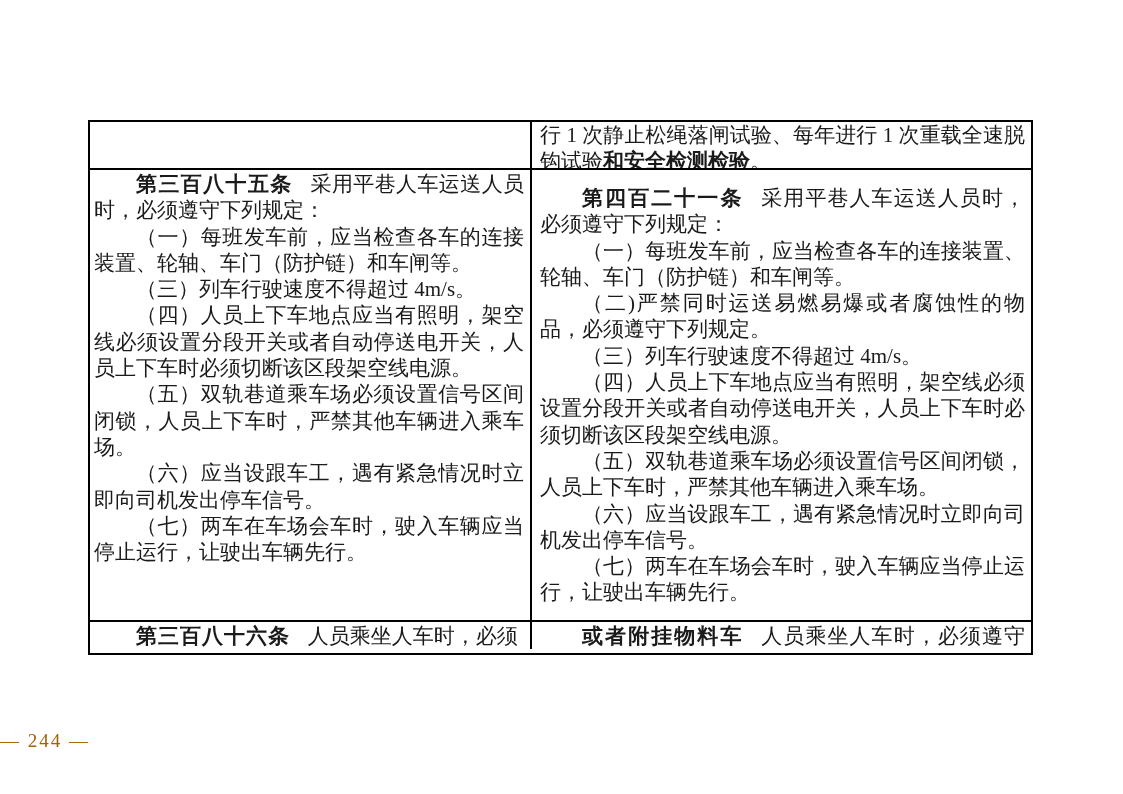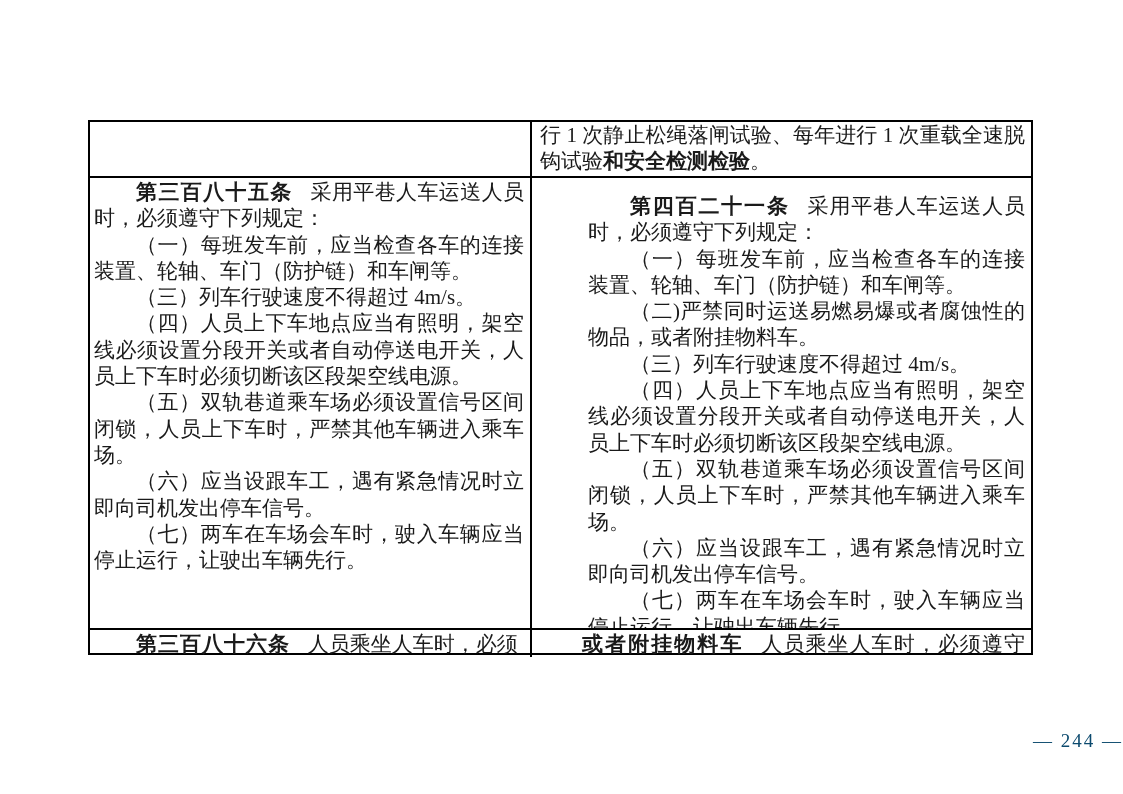--- a/index.html
+++ b/index.html
@@ -28,27 +28,26 @@
     height: 535px;
     box-sizing: border-box;
     border: 2px solid #000000;
     background: #ffffff;
   }
   .row {
     display: flex;
     box-sizing: border-box;
   }
   .row-top {
-    height: 56px;
+    height: 48px;
     border-bottom: 2px solid #000000;
   }
   .row-main {
     height: 452px;
     border-bottom: 2px solid #000000;
-    gap: 48px;
   }
   .row-bottom {
     height: 27px;
   }
   .cell {
     box-sizing: border-box;
     overflow: hidden;
     font-size: 21px;
     line-height: 26.3px;
     text-align: justify;
@@ -87,24 +86,24 @@
   }
   .bold-seg {
     font-weight: bold;
     font-family: "Liberation Sans", "DejaVu Sans", sans-serif;
   }
   .footer-page-number {
     position: absolute;
     top: 730px;
     left: 0;
     width: 100%;
-    text-align: right;
+    text-align: left;
     font-size: 19px;
     letter-spacing: 2px;
-    color: #0c4a6e;
+    color: #a16207;
   }
 </style>
 </head>
 <body>
 
 <div class="page">
 
   <div class="rules-table">
 
     <div class="row row-top">
@@ -122,21 +121,21 @@
         <p class="para">（三）列车行驶速度不得超过 4m/s。</p>
         <p class="para">（四）人员上下车地点应当有照明，架空线必须设置分段开关或者自动停送电开关，人员上下车时必须切断该区段架空线电源。</p>
         <p class="para">（五）双轨巷道乘车场必须设置信号区间闭锁，人员上下车时，严禁其他车辆进入乘车场。</p>
         <p class="para">（六）应当设跟车工，遇有紧急情况时立即向司机发出停车信号。</p>
         <p class="para">（七）两车在车场会车时，驶入车辆应当停止运行，让驶出车辆先行。</p>
       </div>
 
       <div class="cell cell-right cell-article-right">
         <p class="para"><span class="art-num">第四百二十一条</span><span>采用平巷人车运送人员时，必须遵守下列规定：</span></p>
         <p class="para">（一）每班发车前，应当检查各车的连接装置、轮轴、车门（防护链）和车闸等。</p>
-        <p class="para">（二)严禁同时运送易燃易爆或者腐蚀性的物品，或者附挂物料车。</p>
+        <p class="para">（二)严禁同时运送易燃易爆或者腐蚀性的物品，必须遵守下列规定。</p>
         <p class="para">（三）列车行驶速度不得超过 4m/s。</p>
         <p class="para">（四）人员上下车地点应当有照明，架空线必须设置分段开关或者自动停送电开关，人员上下车时必须切断该区段架空线电源。</p>
         <p class="para">（五）双轨巷道乘车场必须设置信号区间闭锁，人员上下车时，严禁其他车辆进入乘车场。</p>
         <p class="para">（六）应当设跟车工，遇有紧急情况时立即向司机发出停车信号。</p>
         <p class="para">（七）两车在车场会车时，驶入车辆应当停止运行，让驶出车辆先行。</p>
       </div>
 
     </div>
 
     <div class="row row-bottom">

